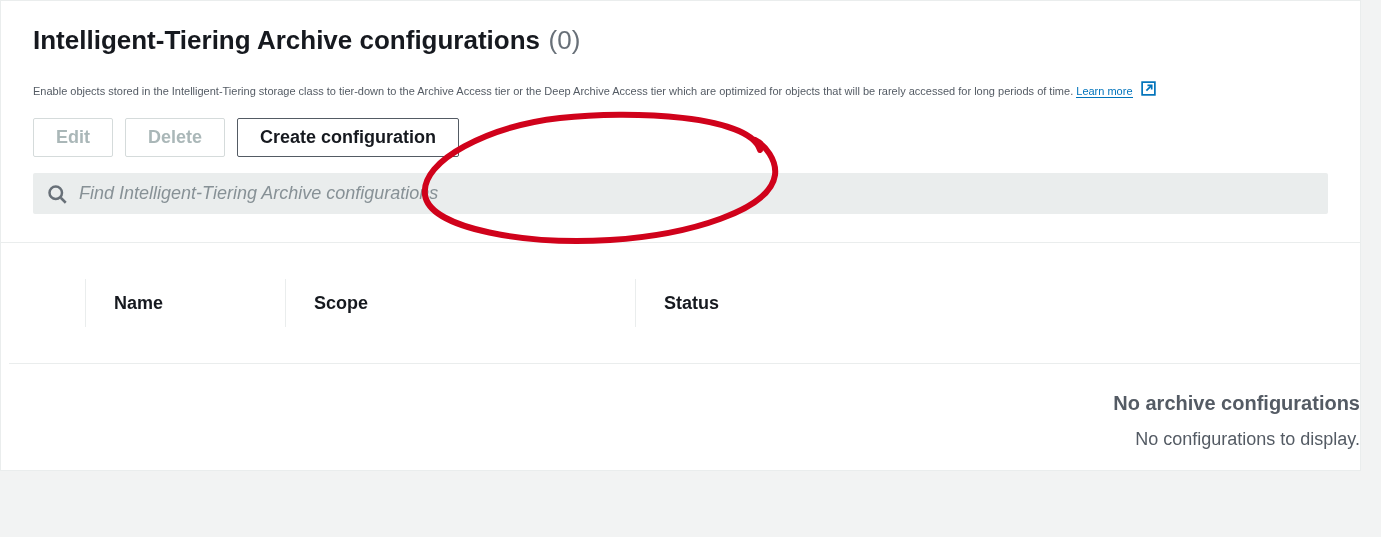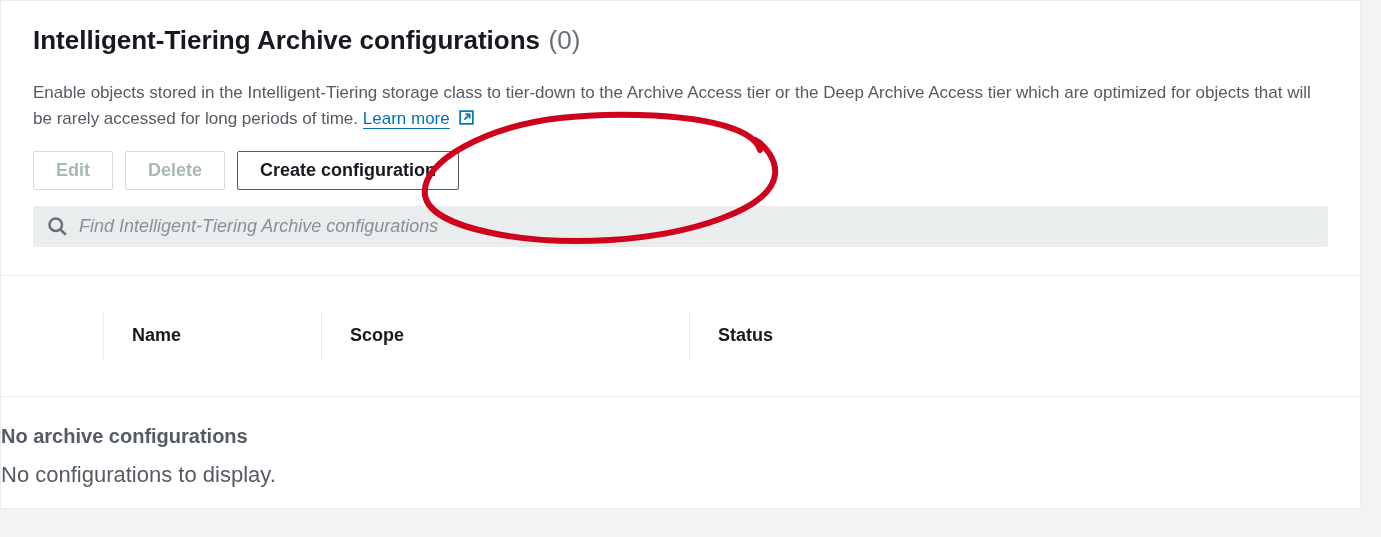--- a/index.html
+++ b/index.html
@@ -36,21 +36,21 @@
       color: #16191f;
       display: inline;
     }
     .count {
       font-size: 26px;
       font-weight: 400;
       color: #687078;
       margin-left: 4px;
     }
     .description {
-      font-size: 17px;
+      font-size: 11px;
       line-height: 1.55;
       color: #545b64;
       margin-bottom: 18px;
     }
     .learn-more {
       color: #0073bb;
       text-decoration: none;
       border-bottom: 1px solid #0073bb;
     }
     .ext-icon {
@@ -114,21 +114,20 @@
       color: #879196;
       font-style: italic;
     }
     .table-area {
       border-top: 1px solid #eaeded;
       margin-top: 12px;
     }
     .table-head {
       display: flex;
       padding: 36px 0;
-      gap: 18px;
     }
     .th {
       font-size: 18px;
       font-weight: 700;
       color: #16191f;
       padding: 0 28px;
       border-left: 1px solid #eaeded;
       display: flex;
       align-items: center;
       height: 48px;
@@ -136,31 +135,32 @@
     .th.first {
       border-left: none;
       width: 84px;
     }
     .th.name { width: 200px; }
     .th.status { width: 200px; }
     .th.scope { width: 350px; }
     .th.days { flex: 1; justify-content: flex-end; text-align: right; }
     .empty {
       border-top: 1px solid #eaeded;
-      text-align: left;
+      text-align: right;
       padding: 28px 0 20px 0;
+      margin-left: 8px;
     }
     .empty-title {
       font-size: 20px;
       font-weight: 700;
       color: #545b64;
       margin-bottom: 14px;
     }
     .empty-sub {
-      font-size: 22px;
+      font-size: 18px;
       color: #545b64;
     }
     .annotation {
       position: absolute;
       pointer-events: none;
     }
   </style>
 </head>
 <body>
 

